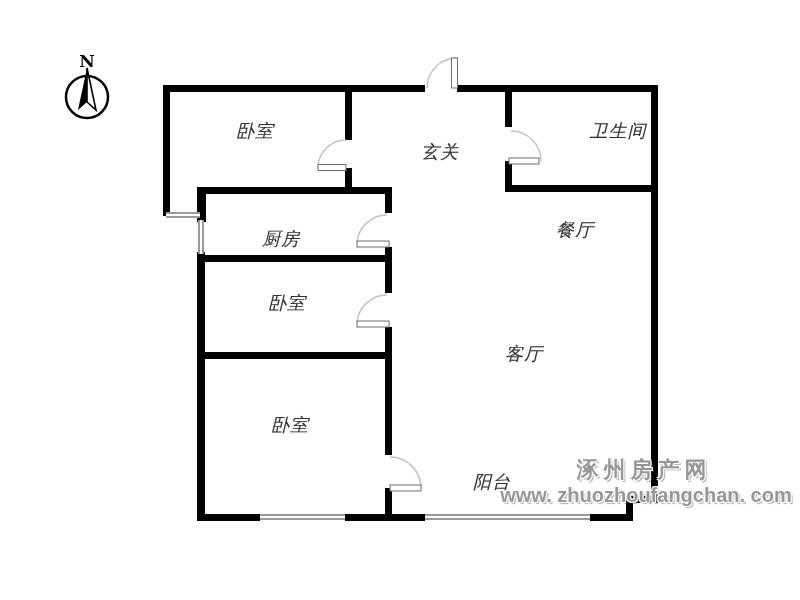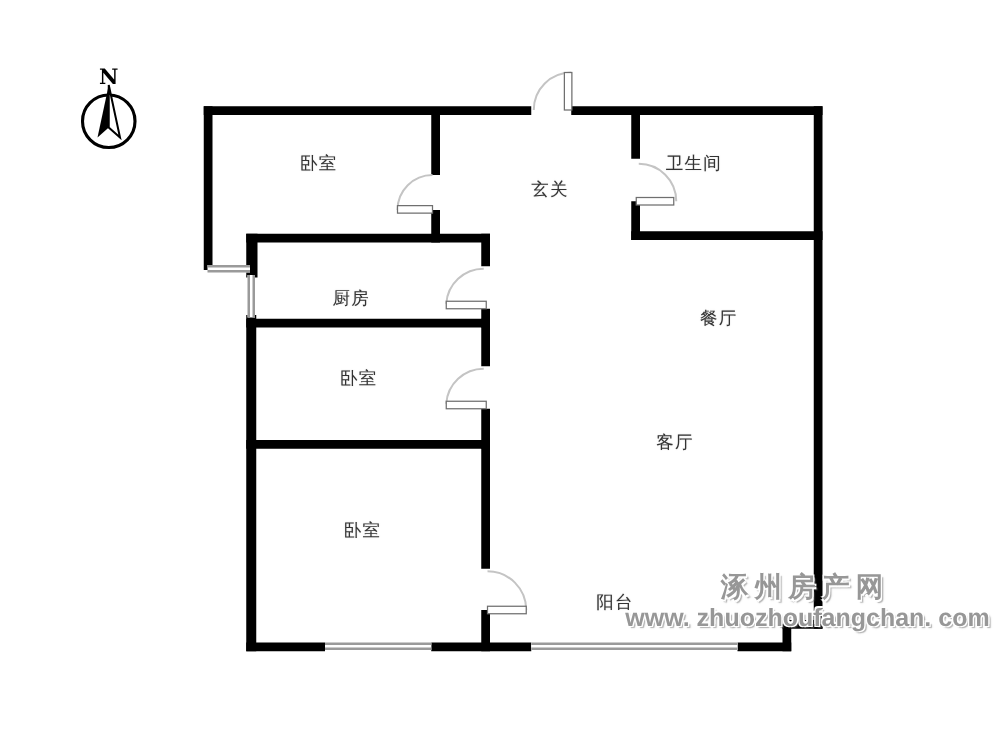--- a/index.html
+++ b/index.html
@@ -2,22 +2,22 @@
 <html><head>
 <meta charset="utf-8">
 <style>
   html,body{margin:0;padding:0;background:#fff;}
   #stage{position:relative;width:800px;height:600px;background:#ffffff;overflow:hidden;
          font-family:"Liberation Sans", sans-serif;}
   .abs{position:absolute;}
   .wall{position:absolute;background:#000;}
   .window{position:absolute;background:#fff;border-top:2px solid #9a9a9a;border-bottom:2px solid #9a9a9a;box-sizing:border-box;}
   .window-v{position:absolute;background:#fff;border-left:2px solid #9a9a9a;border-right:2px solid #9a9a9a;box-sizing:border-box;}
-  .room-label{position:absolute;transform:translate(-50%,-50%);font-size:14px;color:#333;
-              white-space:nowrap;letter-spacing:1px;text-shadow:0 0 1px rgba(160,160,160,.6);}
+  .room-label{position:absolute;transform:translate(-50%,-50%);font-size:18px;color:#333;
+              white-space:nowrap;letter-spacing:1px;text-shadow:0 0 1px rgba(160,160,160,.6);font-style:italic;}
   .door{position:absolute;}
   .wm{position:absolute;transform:translate(-50%,-50%);font-weight:bold;color:#979797;white-space:nowrap;z-index:12;
       text-shadow:-1px -1px 0 #fff,1px -1px 0 #fff,-1px 1px 0 #fff,1px 1px 0 #fff,2px 2px 1px rgba(110,110,110,.55);}
   .wm-cn{font-size:22px;letter-spacing:5px;}
   .wm-en{font-size:20px;letter-spacing:0px;}
 </style>
 </head>
 <body>
 
 <div id="stage">
@@ -86,24 +86,24 @@
     <rect x="4" y="30" width="32" height="6" fill="#fff" stroke="#6f6f6f" stroke-width="1"></rect>
   </svg>
 
   <svg class="door" style="left:387px;top:453px" width="40" height="41" viewBox="0 0 40 41">
     <path d="M 3 4 A 31 31 0 0 1 34 35" fill="none" stroke="#c4c4c4" stroke-width="1.6"></path>
     <rect x="3" y="32" width="31" height="6" fill="#fff" stroke="#6f6f6f" stroke-width="1"></rect>
   </svg>
 
   <div class="room-label" style="left:255px;top:131px">卧室</div>
   <div class="room-label" style="left:440px;top:152px">玄关</div>
-  <div class="room-label" style="left:555px;top:131px">卫生间</div>
+  <div class="room-label" style="left:618px;top:131px">卫生间</div>
   <div class="room-label" style="left:281px;top:239px">厨房</div>
-  <div class="room-label" style="left:575px;top:255px">餐厅</div>
+  <div class="room-label" style="left:575px;top:230px">餐厅</div>
   <div class="room-label" style="left:287px;top:303px">卧室</div>
-  <div class="room-label" style="left:540px;top:354px">客厅</div>
+  <div class="room-label" style="left:524px;top:354px">客厅</div>
   <div class="room-label" style="left:290px;top:425px">卧室</div>
   <div class="room-label" style="left:492px;top:482px">阳台</div>
 
   <div class="wm wm-en" style="left:646px;top:495px">www. zhuozhoufangchan. com</div>
   <div class="wm wm-cn" style="left:644px;top:470px">涿州房产网</div>
 
 </div>
 
 </body></html>

